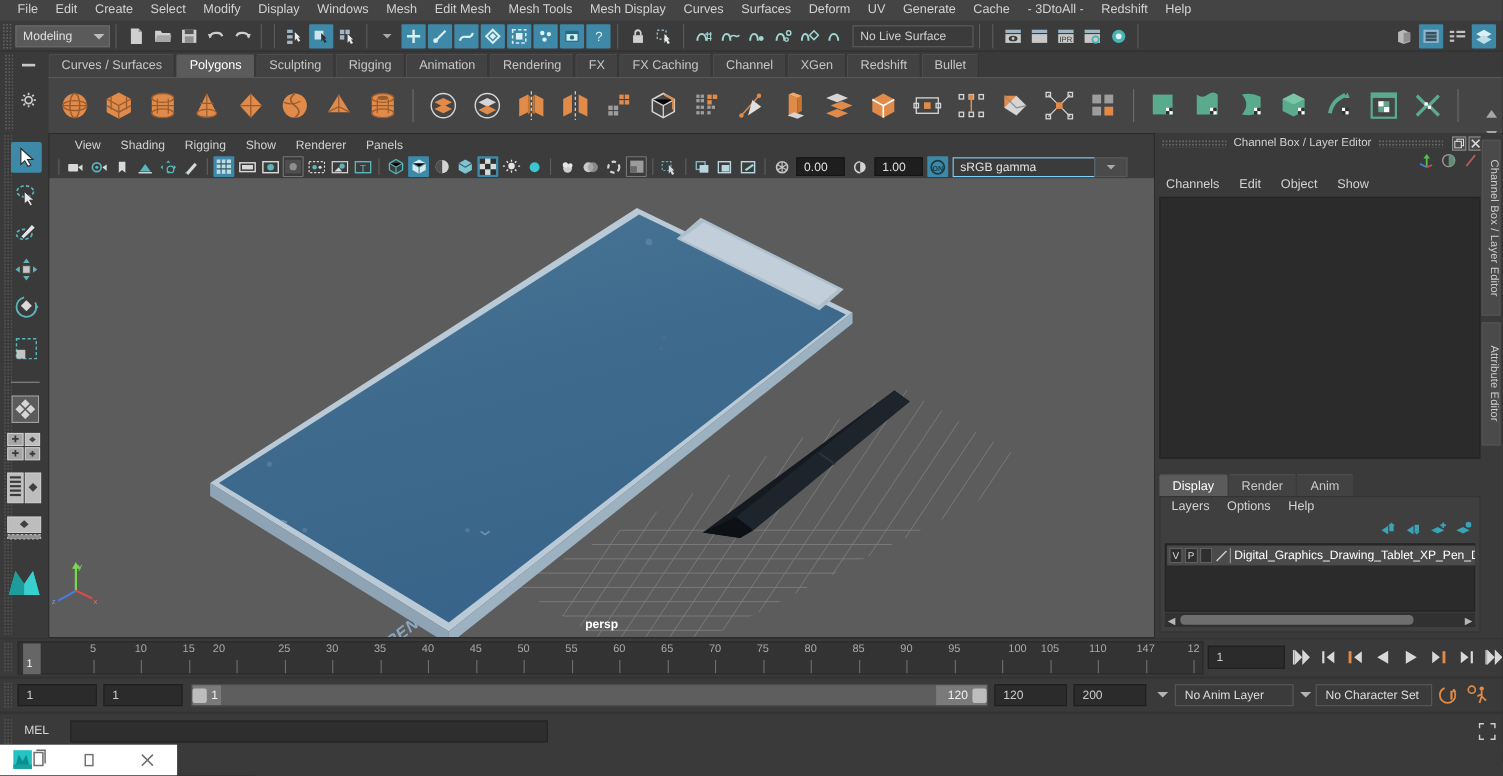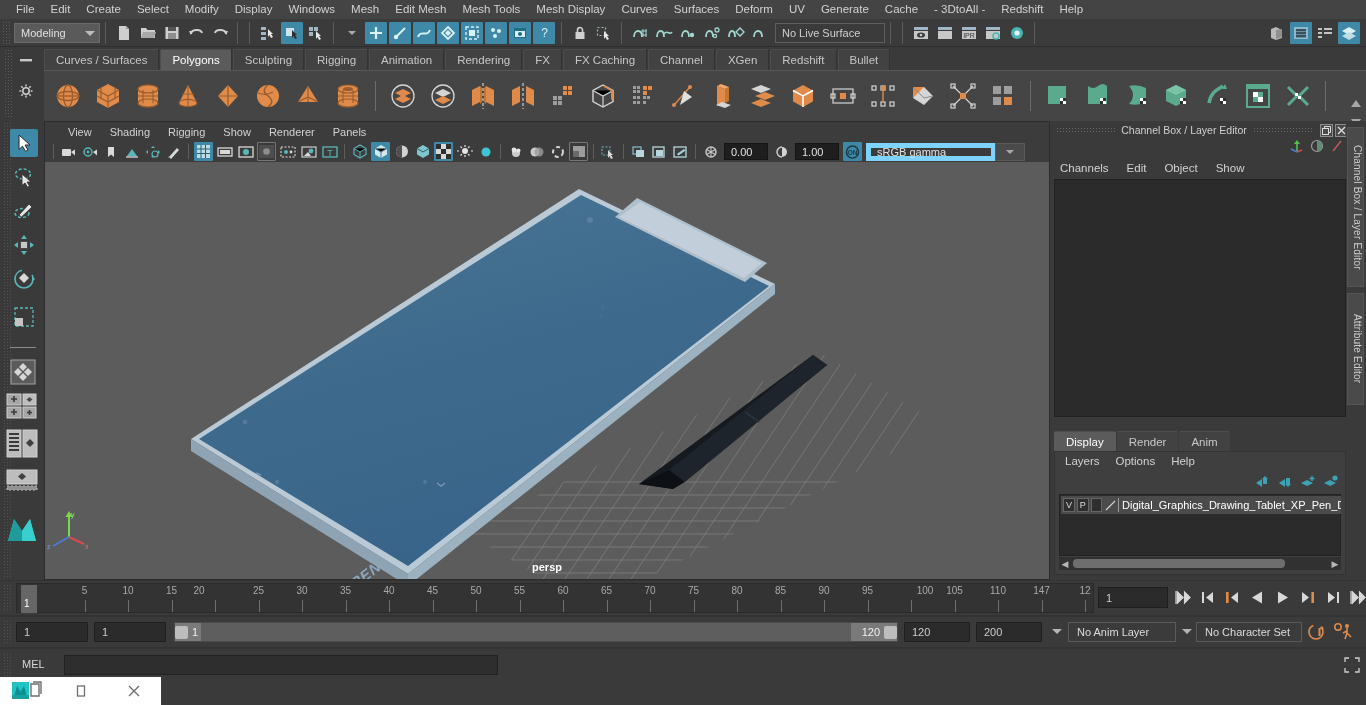--- a/index.html
+++ b/index.html
@@ -96,21 +96,21 @@
              border:1px solid #2c2c2c; }
   .vpMenus { position:absolute; left:0; top:0; width:100%; height:19px; display:flex; align-items:center; padding-left:14px;}
   .vpMenus .mi { font-size:11px; color:#d2d2d2; padding:0 9px; }
   .vpIcons { position:absolute; left:0; top:19px; width:100%; height:21px; display:flex; align-items:center; padding-left:4px; }
   .vpb { width:19px; height:19px; margin:0 1px; display:flex; align-items:center; justify-content:center; border-radius:1px; }
   .vpb.on { background:#3e88a8; }
   .vpb.framed { border:1px solid #777; background:#3a3a3a; }
   .vpsep { width:1px; height:15px; background:#5e5e5e; margin:0 4px; flex:none; }
   .numfld { width:44px; height:17px; background:#1e1e1e; color:#e0e0e0; font-size:11px;
             display:flex; align-items:center; padding-left:6px; margin:0 3px; border:1px solid #151515;}
-  .gammaSel { width:130px; height:18px; background:#3b3b3b; border:5px solid #7dd3fc; font-size:11px;
+  .gammaSel { width:130px; height:18px; background:#3b3b3b; border:1px solid #7dd3fc; font-size:11px;
              color:#e2e2e2; display:flex; align-items:center; padding-left:6px; margin-left:3px; }
   .gammaArw { width:30px; height:18px; background:#4a4a4a; border:1px solid #5a5a5a; margin-left:-1px;
               display:flex; align-items:center; justify-content:center;}
 
   .viewport { position:absolute; left:0; top:40px; width:1004px; height:417px; background:#5c5c5c; overflow:hidden; }
 
   
   .rdock { position:absolute; left:1050px; top:121px; width:316px; height:459px; background:#3a3a3a; }
   .cbTitle { position:absolute; left:0; top:1px; width:298px; height:16px; display:flex; align-items:center; justify-content:center; }
   .cbTitle .dots { flex:1; height:7px; background-image:radial-gradient(#6a6a6a 0.9px, transparent 1px);

